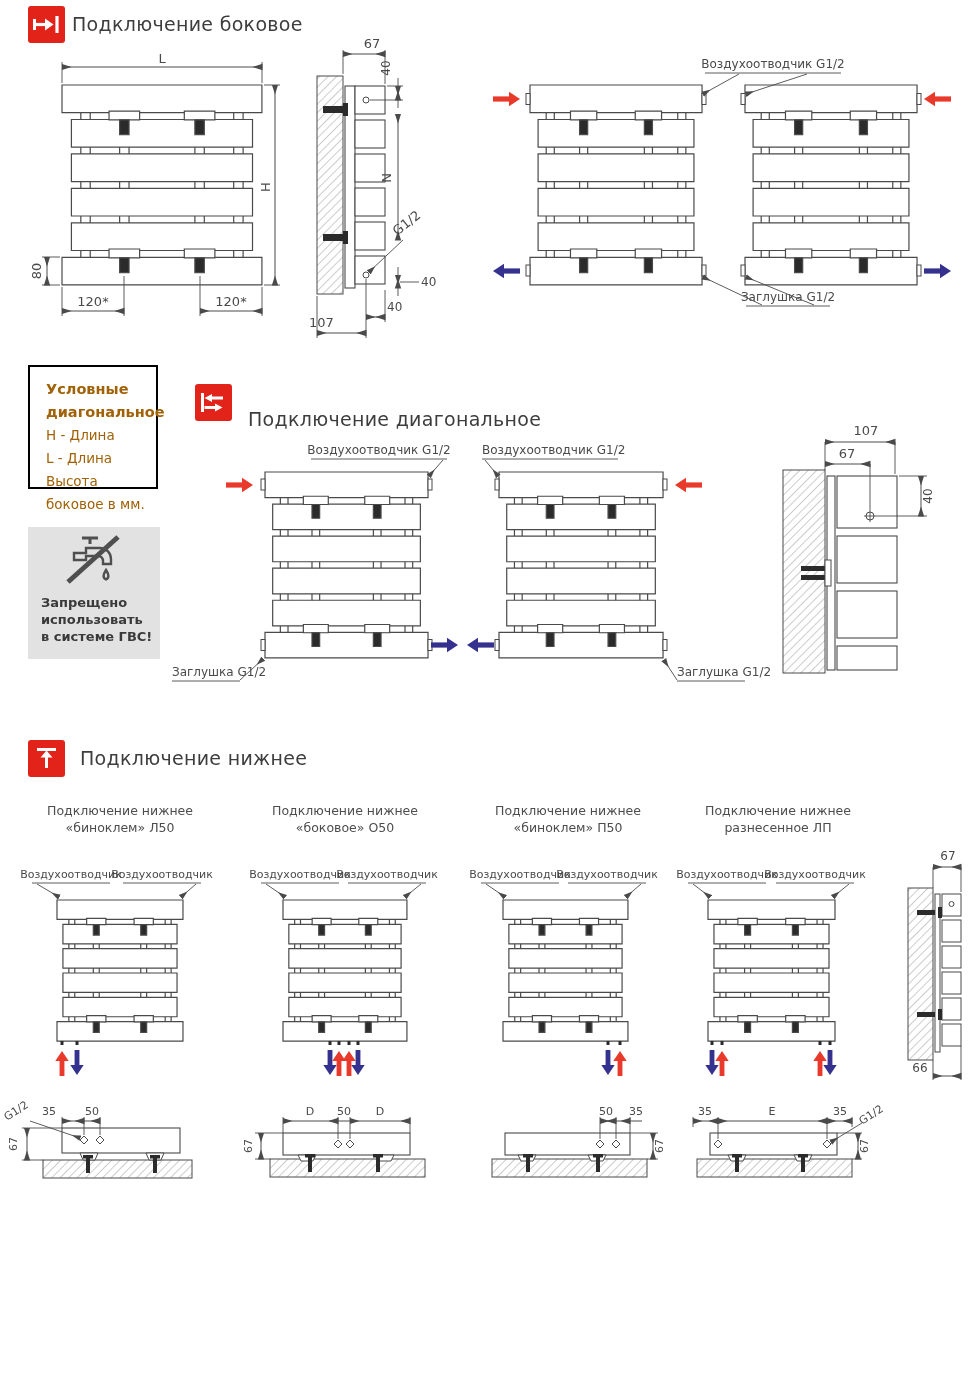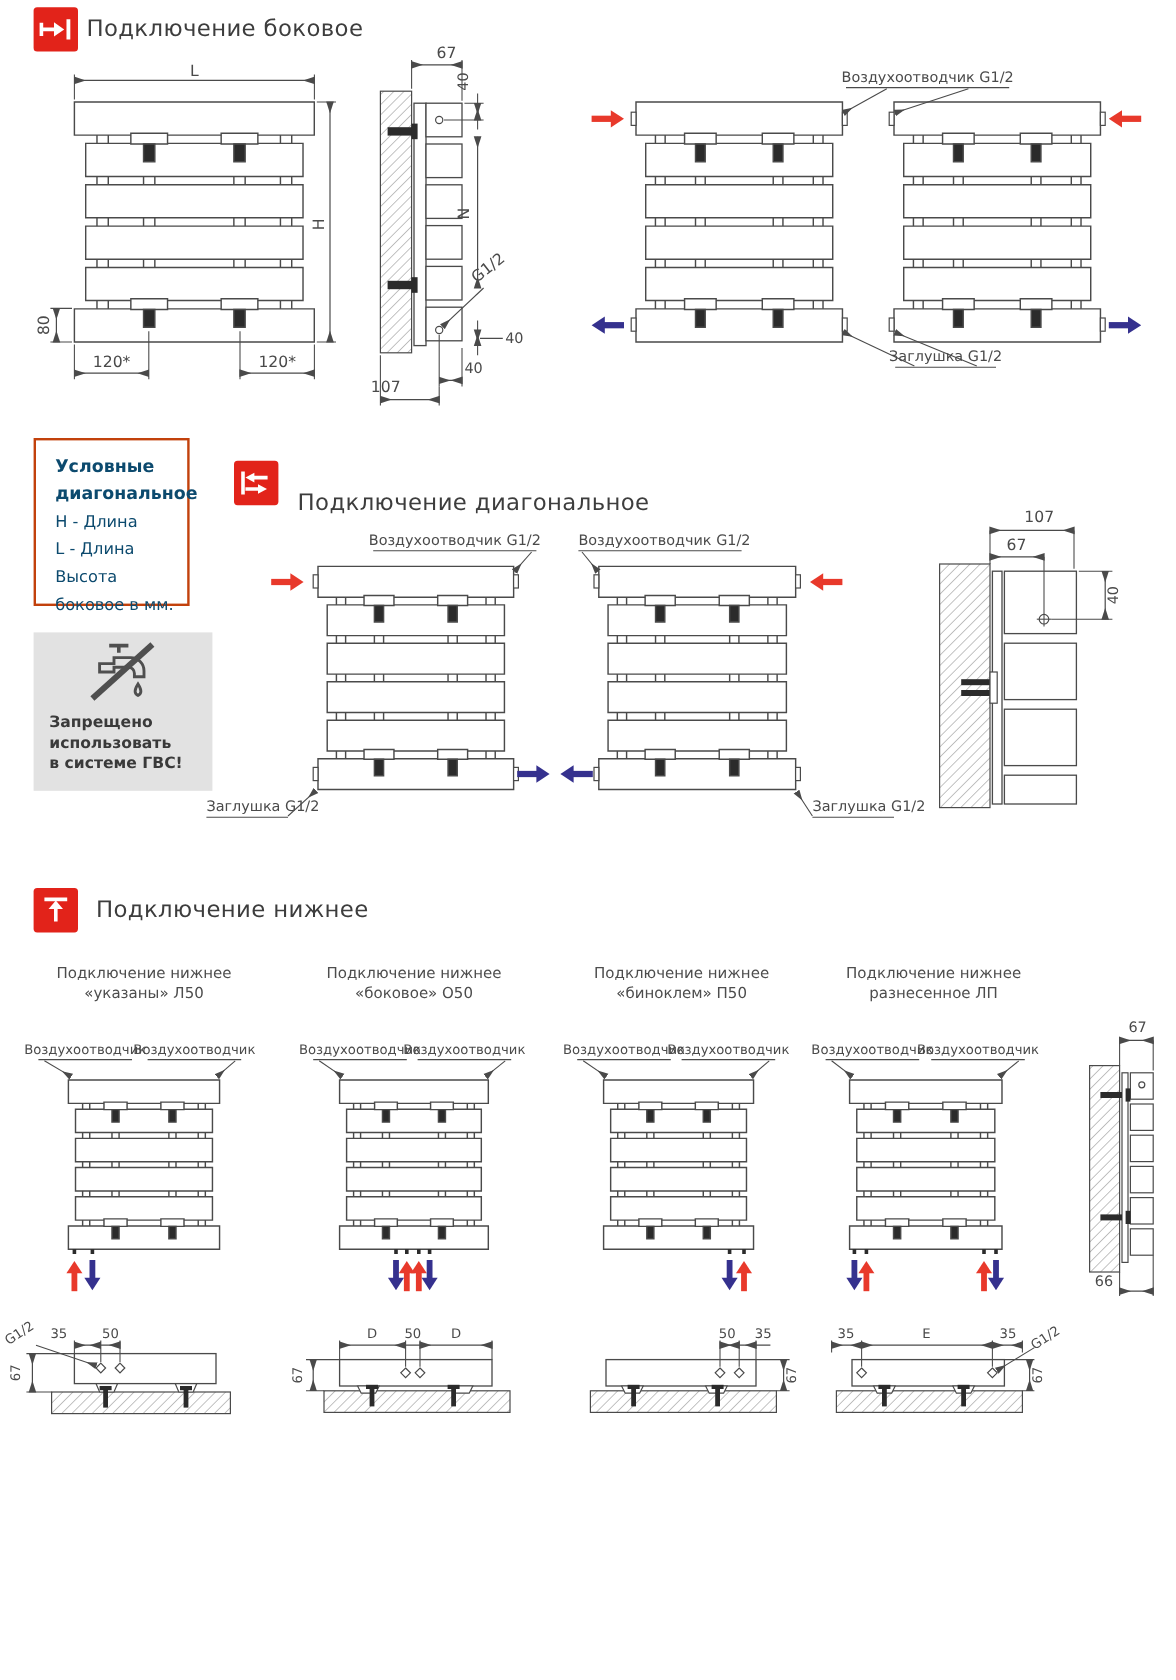--- a/index.html
+++ b/index.html
@@ -9,23 +9,23 @@
   .sec-icon{position:absolute;width:37px;height:37px;background:#e2231a;border-radius:3px}
   .sec-title{position:absolute;font-size:19px;color:#3d3d3d;letter-spacing:.3px;white-space:nowrap}
   svg text{fill:#4a4a4a;font-family:"DejaVu Sans",sans-serif}
   .t13{font-size:13px}
   .t12{font-size:12px}
   .t11{font-size:11px}
   .dl{stroke:#4a4a4a;stroke-width:1;fill:none}
   .ext{stroke:#4a4a4a;stroke-width:.9;fill:none}
   .ldr{stroke:#4a4a4a;stroke-width:.9;fill:none}
   #rad *{vector-effect:non-scaling-stroke}
-  .legend-box{position:absolute;left:28px;top:365px;width:130px;height:140px;border:2px solid #c2410c;padding:11px 6px 0 16px;color:#0c4a6e;font-size:13.5px;line-height:23px}
+  .legend-box{position:absolute;left:28px;top:365px;width:130px;height:124px;border:2px solid #000000;padding:11px 6px 0 16px;color:#a16207;font-size:13.5px;line-height:23px}
   .legend-box .b{font-weight:bold;font-size:14.5px}
-  .warn-box{position:absolute;left:28px;top:527px;width:149px;height:132px;background:#e2e2e2;text-align:center;padding-top:5px}
+  .warn-box{position:absolute;left:28px;top:527px;width:132px;height:132px;background:#e2e2e2;text-align:center;padding-top:5px}
   .warn-text{margin-top:2px;text-align:left;padding-left:13px;font-size:13px;font-weight:bold;line-height:17px;color:#3a3a3a}
   .var-title{position:absolute;width:180px;text-align:center;font-size:12.5px;line-height:17px;color:#4d4d4d}
 </style>
 </head>
 <body>
 
 <svg width="0" height="0" style="position:absolute" aria-hidden="true">
 <defs>
 <pattern id="h1" patternUnits="userSpaceOnUse" width="6" height="6" patternTransform="rotate(45)">
   <rect width="6" height="6" fill="#ffffff"></rect>
@@ -277,21 +277,21 @@
   <svg width="37" height="37" viewBox="0 0 37 37">
     <line x1="9" y1="9.5" x2="28" y2="9.5" stroke="#fff" stroke-width="3"></line>
     <line x1="18.5" y1="28" x2="18.5" y2="16" stroke="#fff" stroke-width="3"></line>
     <polygon points="12.5,17.5 18.5,10.5 24.5,17.5" fill="#fff"></polygon>
   </svg>
 </div>
 <div class="sec-title" style="left:80px;top:747px">Подключение нижнее</div>
 
 <div class="var-title" style="left:30px;top:802px">
   <span>Подключение нижнее</span><br>
-  <span>«указаны» Л50</span>
+  <span>«биноклем» Л50</span>
 </div>
 <div class="var-title" style="left:255px;top:802px">
   <span>Подключение нижнее</span><br>
   <span>«боковое» О50</span>
 </div>
 <div class="var-title" style="left:478px;top:802px">
   <span>Подключение нижнее</span><br>
   <span>«биноклем» П50</span>
 </div>
 <div class="var-title" style="left:688px;top:802px">

